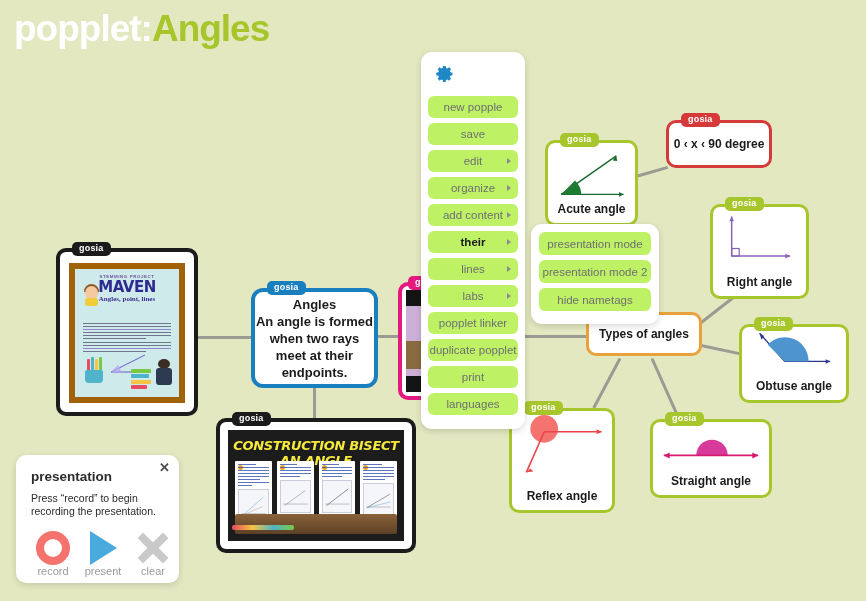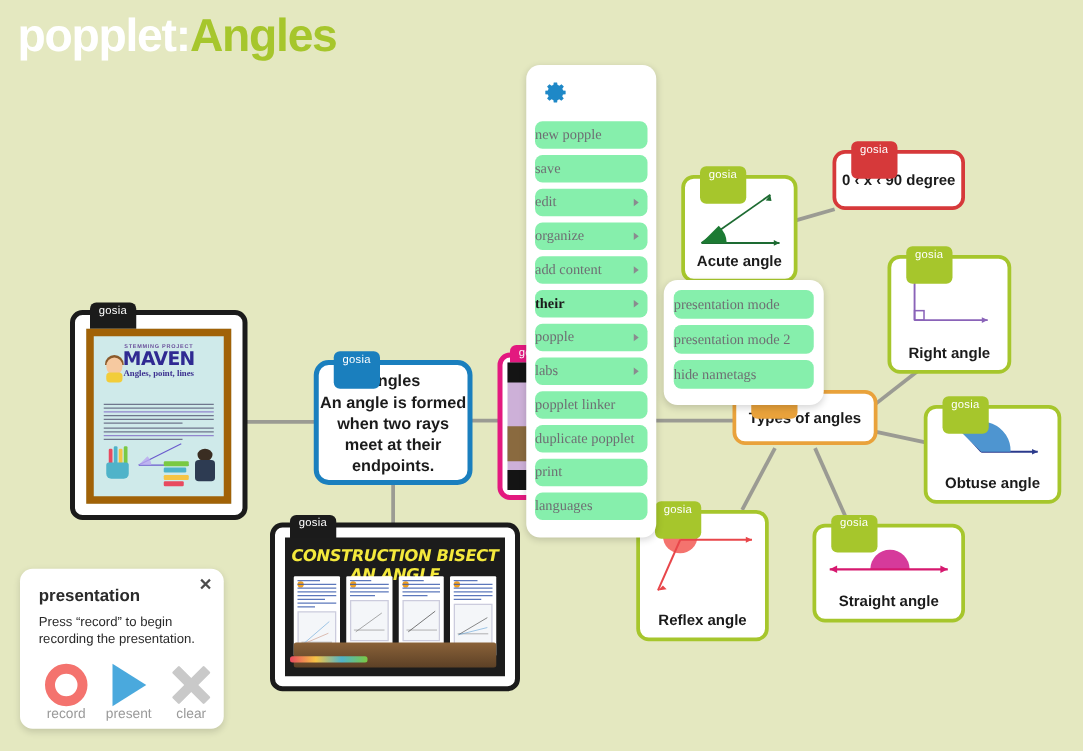--- a/index.html
+++ b/index.html
@@ -38,22 +38,22 @@
   .swatchbox { background:#fff; border-radius:9px; width:31px; height:31px; display:flex; align-items:center; justify-content:center; box-shadow:0 1px 2px rgba(0,0,0,.08); }
   .swatch { width:19px; height:19px; border-radius:4px; background:#a8c833; }
 
   
   .conn { position:absolute; background:#9b9b93; transform-origin:0 50%; height:3px; }
 
   
   .popple { position:absolute; background:#ffffff; border-radius:11px; }
   .tag {
     position:absolute; top:-11px; left:12px;
-    border-radius:5px; padding:1px 7px 18px;
-    font-size:9px; color:#ffffff; font-weight:normal; letter-spacing:.2px;
+    border-radius:5px; padding:1px 7px 2px;
+    font-size:9px; color:#ffffff; font-weight:bold; letter-spacing:.2px;
     line-height:1.25;
   }
   .ptext { font-weight:bold; color:#1b1b1b; text-align:center; }
 
   .p-angles {
     left:251px; top:288px; width:127px; height:100px;
     border:4px solid #1a7fbe; border-radius:12px;
     display:flex; align-items:center; justify-content:center;
   }
   .p-angles .ptext { font-size:13px; line-height:17px; }
@@ -148,23 +148,23 @@
   .pk-mid { position:absolute; left:0; right:0; top:50%; height:28px; background:#8a6a3f; }
 
   
   .menu {
     position:absolute; left:421px; top:52px; width:104px;
     background:#fff; border-radius:11px; padding:7px 7px 9px;
     box-shadow:0 2px 6px rgba(0,0,0,.16); z-index:40;
   }
   .gear { width:20px; height:20px; margin:5px 0 8px 7px; }
   .mi {
-    position:relative; background:#86efac; border-radius:6px;
-    height:22px; margin-bottom:5px; display:flex; align-items:center; 
-    color:#6e6f73; font-size:11.5px;font-family:Liberation Serif, serif;
+    position:relative; background:#bef264; border-radius:6px;
+    height:22px; margin-bottom:5px; display:flex; align-items:center; justify-content:center;
+    color:#6e6f73; font-size:11.5px;
   }
   .mi.active { color:#1b1b1b; font-weight:bold; }
   .mi .arw { position:absolute; right:7px; top:50%; transform:translateY(-50%);
              width:0; height:0; border-left:4px solid #8a8b8f; border-top:3.5px solid transparent; border-bottom:3.5px solid transparent; }
 
   .submenu {
     position:absolute; left:531px; top:224px; width:128px;
     background:#fff; border-radius:11px; padding:8px; z-index:45;
     box-shadow:0 2px 6px rgba(0,0,0,.16);
   }
@@ -445,21 +445,21 @@
         </div>
         <div class="mi">
           <span>add content</span>
           <span class="arw"></span>
         </div>
         <div class="mi active">
           <span>their</span>
           <span class="arw"></span>
         </div>
         <div class="mi">
-          <span>popple</span>
+          <span>lines</span>
           <span class="arw"></span>
         </div>
         <div class="mi">
           <span>labs</span>
           <span class="arw"></span>
         </div>
         <div class="mi">
           <span>popplet linker</span>
         </div>
         <div class="mi">

